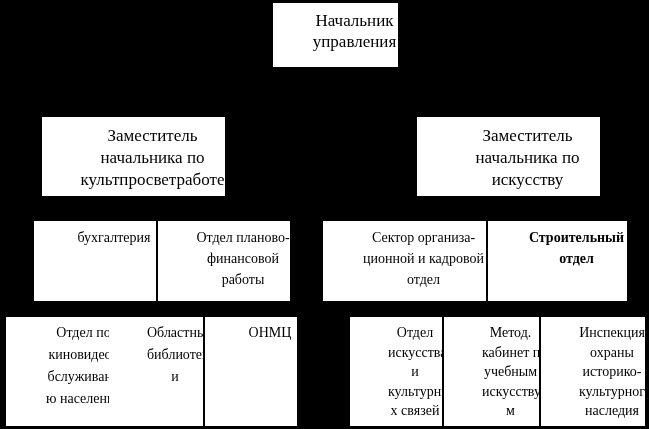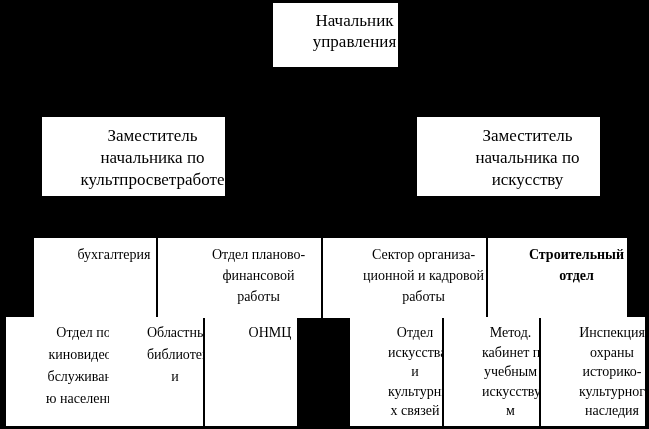--- a/index.html
+++ b/index.html
@@ -24,23 +24,23 @@
     white-space: pre;
     overflow: hidden;
     padding-left: 38px;
   }
   
   .head       { left: 273px; top: 3px;   width: 125px; height: 64px; font-size: 17px; line-height: 21px; padding-top: 7px; }
   
   .dep-left   { left: 42px;  top: 117px; width: 183px; height: 79px; font-size: 17px; line-height: 22px; padding-top: 8px; }
   .dep-right  { left: 417px; top: 117px; width: 183px; height: 79px; font-size: 17px; line-height: 22px; padding-top: 8px; }
   
-  .r2         { top: 238px; height: 80px; font-size: 14px; line-height: 21px; padding-top: 6px; }
+  .r2         { top: 221px; height: 80px; font-size: 14px; line-height: 21px; padding-top: 6px; }
   .c1 { left: 34px;  width: 122px; }
-  .c2 { left: 158px; width: 163px; }
+  .c2 { left: 158px; width: 132px; }
   .c3 { left: 323px; width: 163px; }
   .c4 { left: 488px; width: 139px; font-weight: bold; }
   
   .r3         { top: 317px; height: 109px; font-size: 14px; }
   .r3l        { line-height: 22px;   padding-top: 5px; }
   .r3r        { line-height: 19.5px; padding-top: 6px; }
   .b1 { left: 6px;   width: 117px; }
   .b2 { left: 109px; width: 94px; text-align: center; }
   .b3 { left: 205px; width: 92px; }
   .b4 { left: 350px; width: 92px; }
@@ -60,21 +60,21 @@
   <div class="box dep-right">Заместитель
 начальника по
 искусству</div>
 
   <div class="box r2 c1">бухгалтерия</div>
   <div class="box r2 c2">Отдел планово-
 финансовой
 работы</div>
   <div class="box r2 c3">Сектор организа-
 ционной и кадровой
-работы</div>
+отдел</div>
   <div class="box r2 c4">Строительный
 отдел</div>
 
   <div class="box r3 r3l b1">Отдел по
 киновидеоо
 бслуживани
 ю населения</div>
   <div class="box r3 r3l b2">Областные
 библиотек
 и</div>

